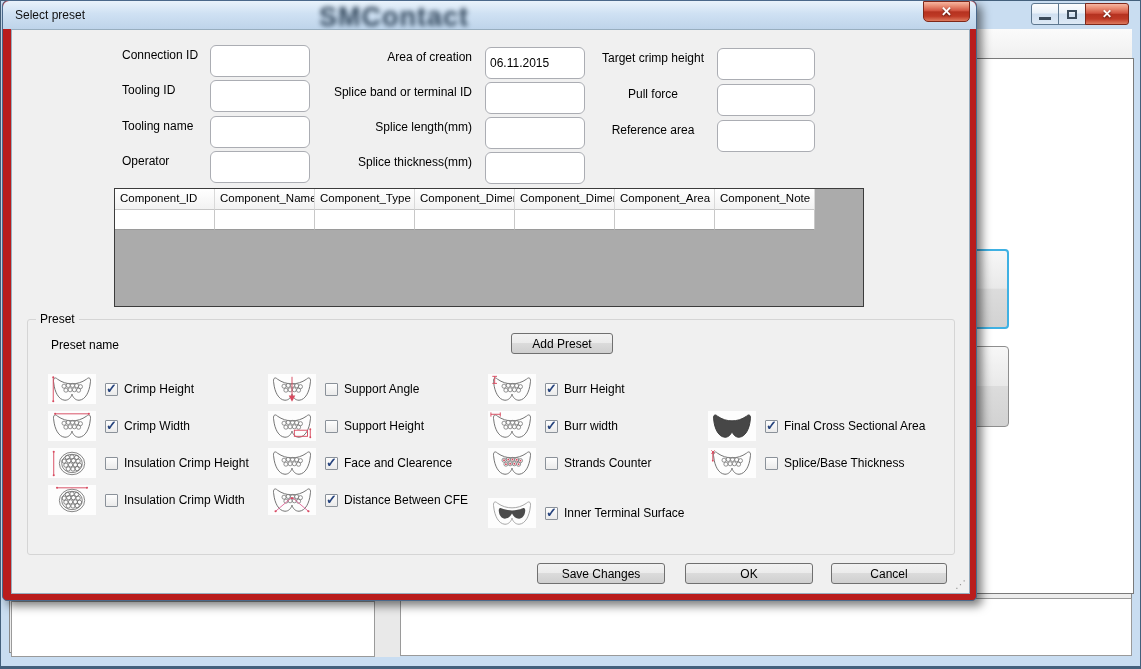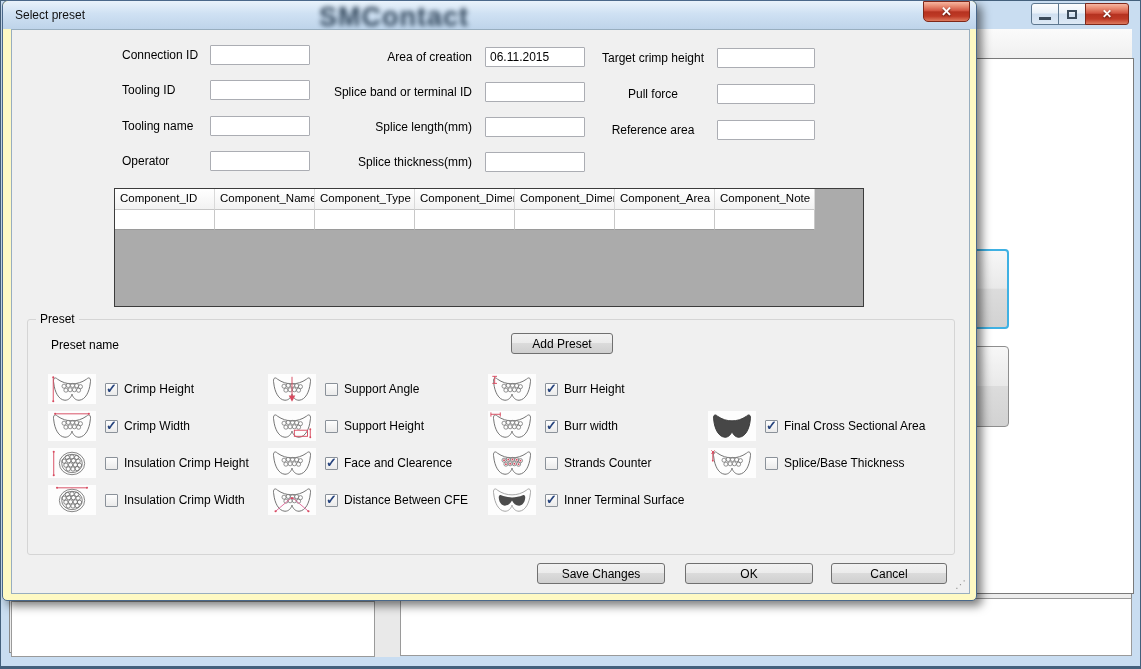--- a/index.html
+++ b/index.html
@@ -32,41 +32,41 @@
   #bg-max { left:1057px; width:28px; }
   #bg-close { left:1084px; width:44px; border-radius:0 3px 3px 0; }
   .redglass { background:linear-gradient(#f6b6a2 0%, #e98e75 20%, #d15340 46%, #b53220 52%, #bf3a26 75%, #dd7a5f 100%) !important;
               border:1px solid #7e281a !important; color:#fff; font-weight:bold;
               text-shadow:0 1px 2px rgba(0,0,0,.6); }
   .minbar { width:12px; height:3px; background:#3a4a5a; margin-top:8px; }
   .maxbox { width:10px; height:9px; border:2px solid #3a4a5a; }
 
   
   #dialog { position:absolute; left:2px; top:0; width:975px; height:601px; z-index:10;
-            background:#fef9c3; border:1px solid #4c6télé;
+            background:#b91c1c; border:1px solid #4c6télé;
             border:1px solid #4a688a; border-radius:6px 6px 5px 5px;
             box-shadow:5px 5px 10px rgba(0,0,0,.5); }
   #dlg-titlebar { position:absolute; left:0; top:0; width:100%; height:28px;
             border-radius:6px 6px 0 0;
             background:linear-gradient(#e9f2fb,#cfe1f3 45%,#bed4ea); }
   #dlg-title { position:absolute; left:12px; top:7px; font-size:12px; color:#111; }
   #ghost-title { position:absolute; left:316px; top:1px; font-size:27px; font-weight:bold;
             letter-spacing:1px; color:#13283d; filter:blur(2.6px); opacity:.85; }
   #dlg-close { position:absolute; left:920px; top:0px; width:47px; height:21px;
             border-radius:0 0 5px 5px; display:flex; align-items:center; justify-content:center;
             font-size:13px; }
   #dlg-client { position:absolute; left:8px; top:28px; width:959px; height:565px;
             background:#f0f0f0; border:1px solid #98aebf; }
 
   
   .fld-label { position:absolute; font-size:12px; white-space:nowrap; }
   .ralign { text-align:right; }
   .calign { text-align:center; }
-  .tb { position:absolute; width:100px; height:20px; border:1px solid #abadb3; background:#fff;
-        font:12px "Liberation Sans", sans-serif; padding:1px 4px; border-radius:1px; }
+  .tb { position:absolute; width:100px; height:32px; border:1px solid #abadb3; background:#fff;
+        font:12px "Liberation Sans", sans-serif; padding:1px 4px; border-radius:6px; }
 
   
   #comp-table { position:absolute; left:102px; top:158px; width:750px; height:119px;
         background:#ababab; border:1px solid #3c3c3c; overflow:hidden; }
   .thead { position:absolute; left:0; top:0; height:21px; display:flex; }
   .th { width:100px; height:21px; background:linear-gradient(#ffffff,#f2f2f2);
         border-right:1px solid #d9d9d9; border-bottom:1px solid #c6c6c6;
         font-size:11.5px; padding:3px 18px 0 5px; white-space:nowrap; overflow:hidden; }
   .trow { position:absolute; left:0; top:21px; height:20px; display:flex; }
   .td { width:100px; height:20px; background:#fff; border-right:1px solid #c8c8c8;
@@ -365,21 +365,21 @@
         </div>
         <div class="cbitem" style="left:459px;top:127px;">
           <svg class="ico" viewBox="0 0 50 32">
             <use href="#crimpbase" class="outline"></use>
               <use href="#strands"></use>
               <use href="#stranddots"></use>
           </svg>
           <input type="checkbox" style="">
           <span class="cblabel">Strands Counter</span>
         </div>
-        <div class="cbitem" style="left:459px;top:164px;text-decoration:underline;">
+        <div class="cbitem" style="left:459px;top:177px;text-decoration:underline;">
           <svg class="ico" viewBox="0 0 50 32">
             <use href="#crimpbase" class="outline-light"></use>
               <use href="#goggles" class="gogdark"></use>
           </svg>
           <input type="checkbox" checked="" style="">
           <span class="cblabel">Inner Terminal Surface</span>
         </div>
 
         <div class="cbitem" style="left:679px;top:90px;">
           <svg class="ico" viewBox="0 0 50 32">

